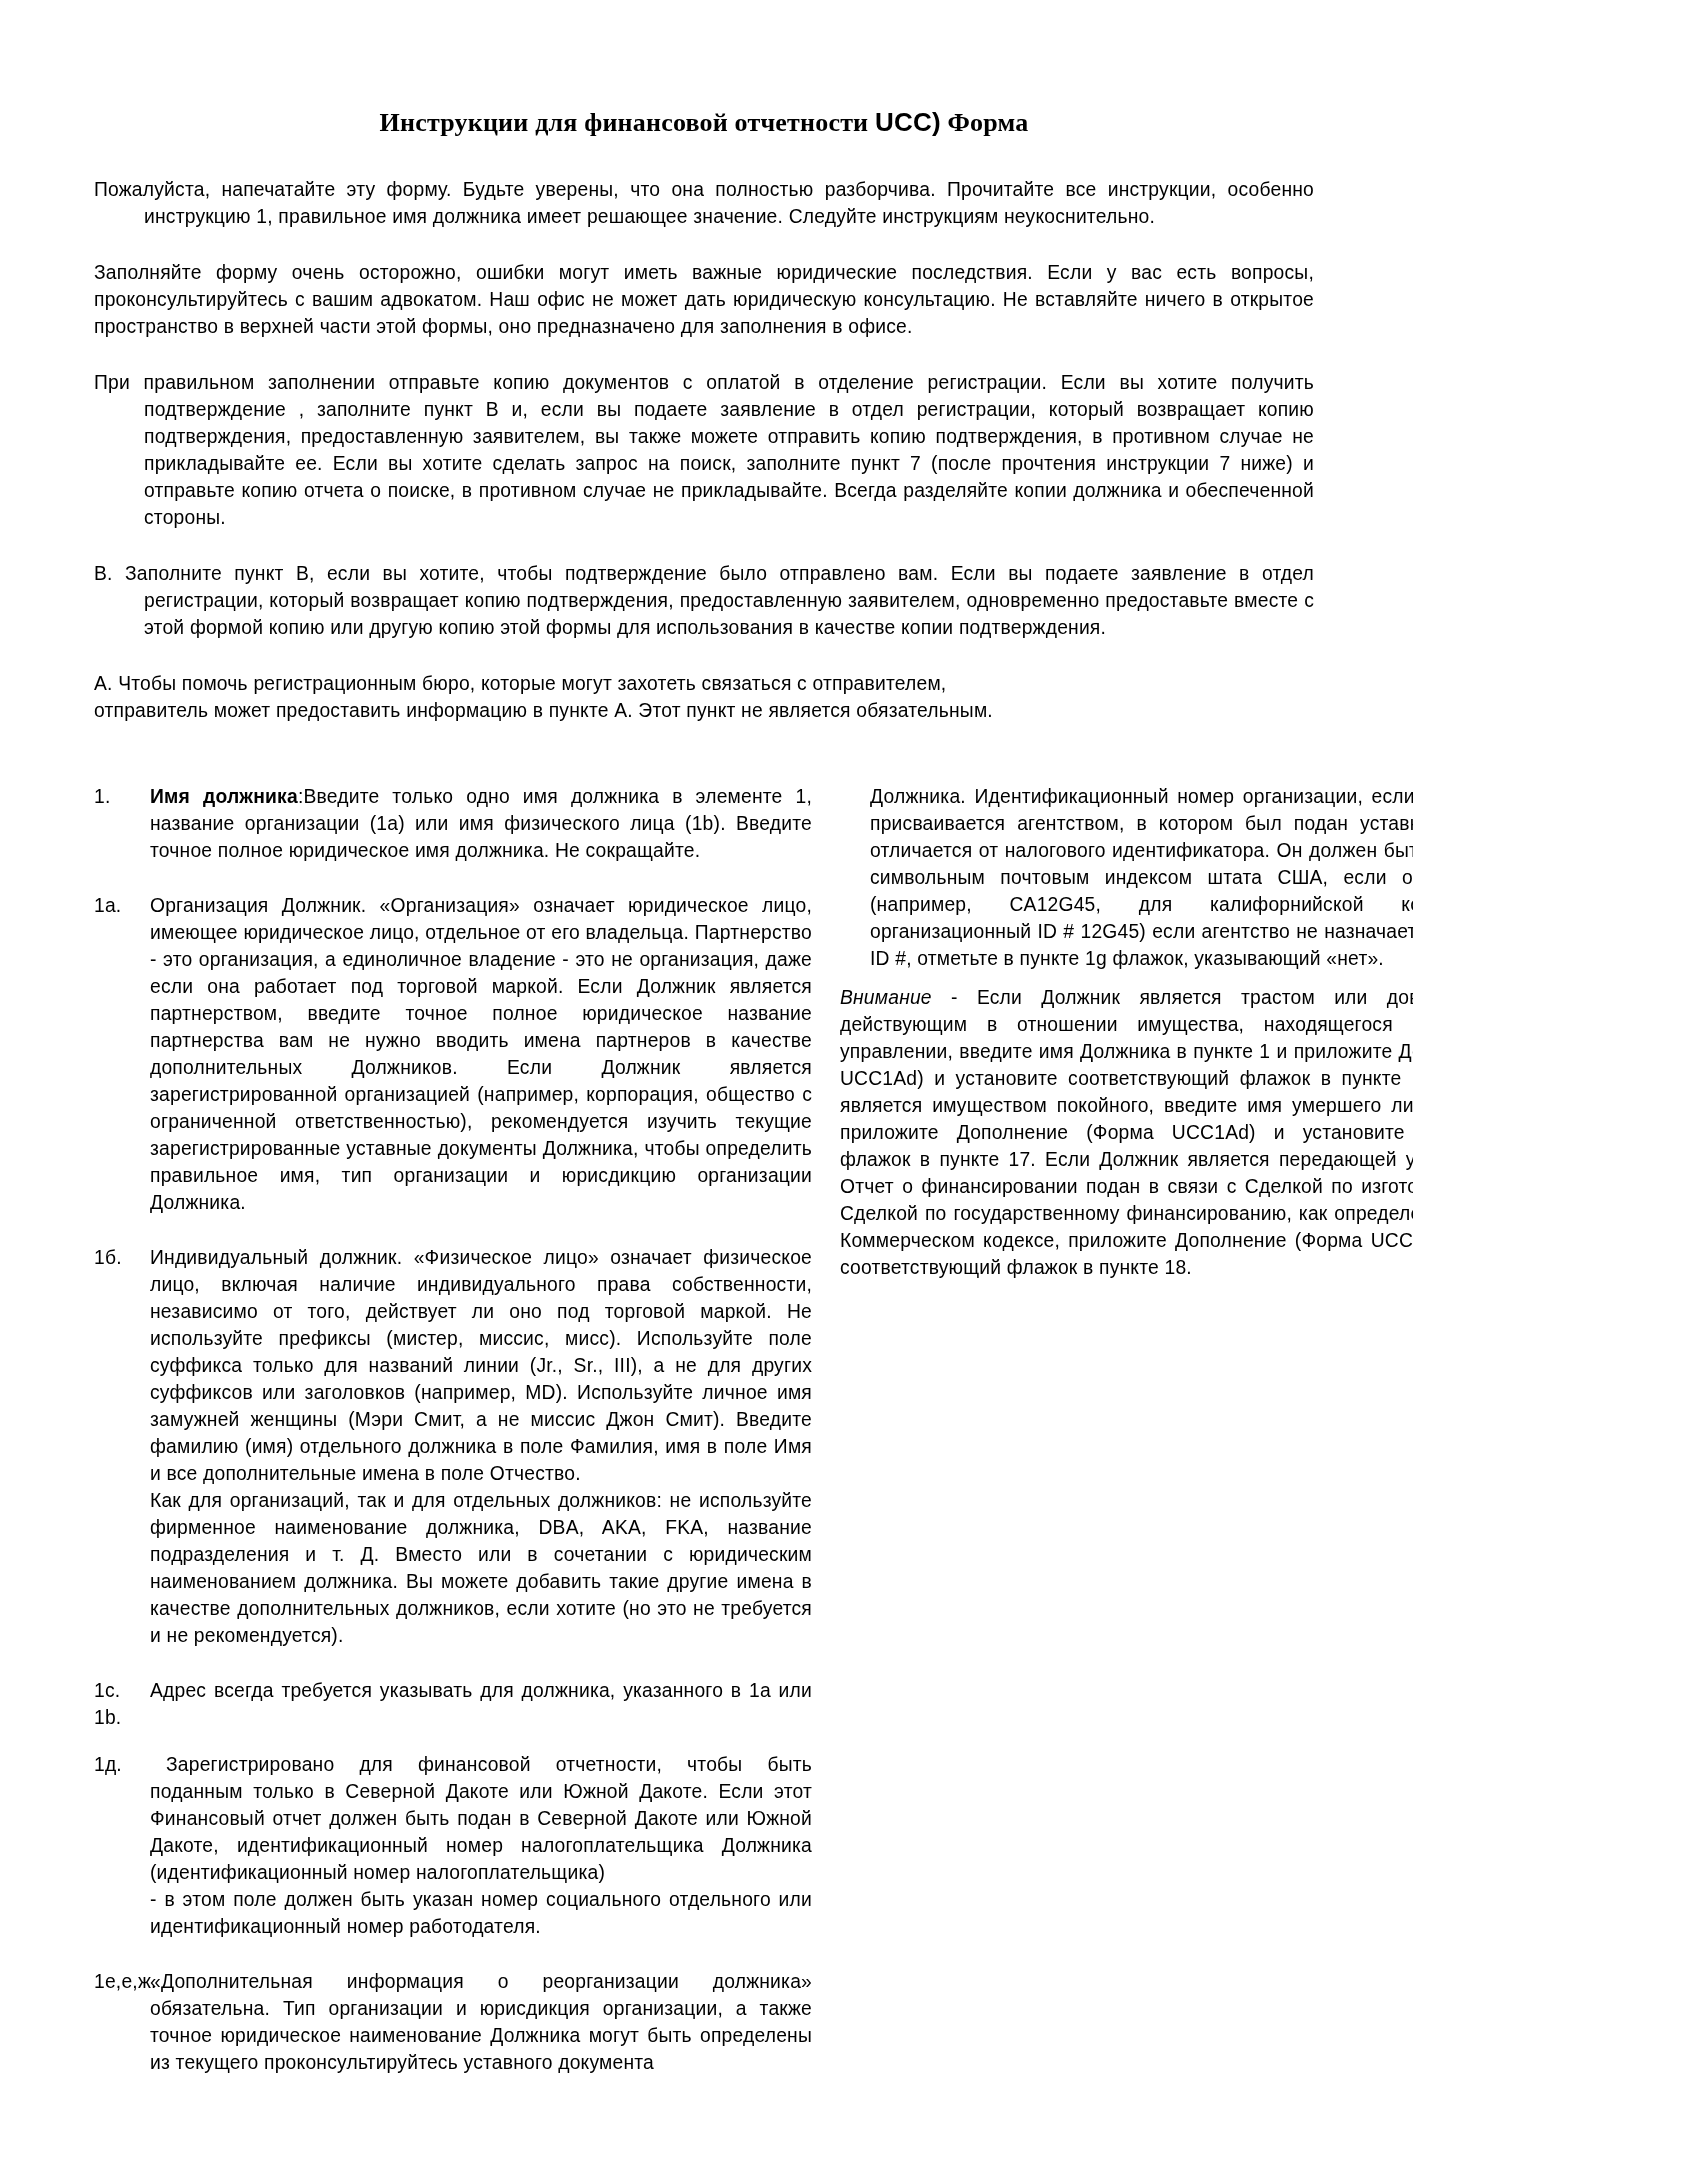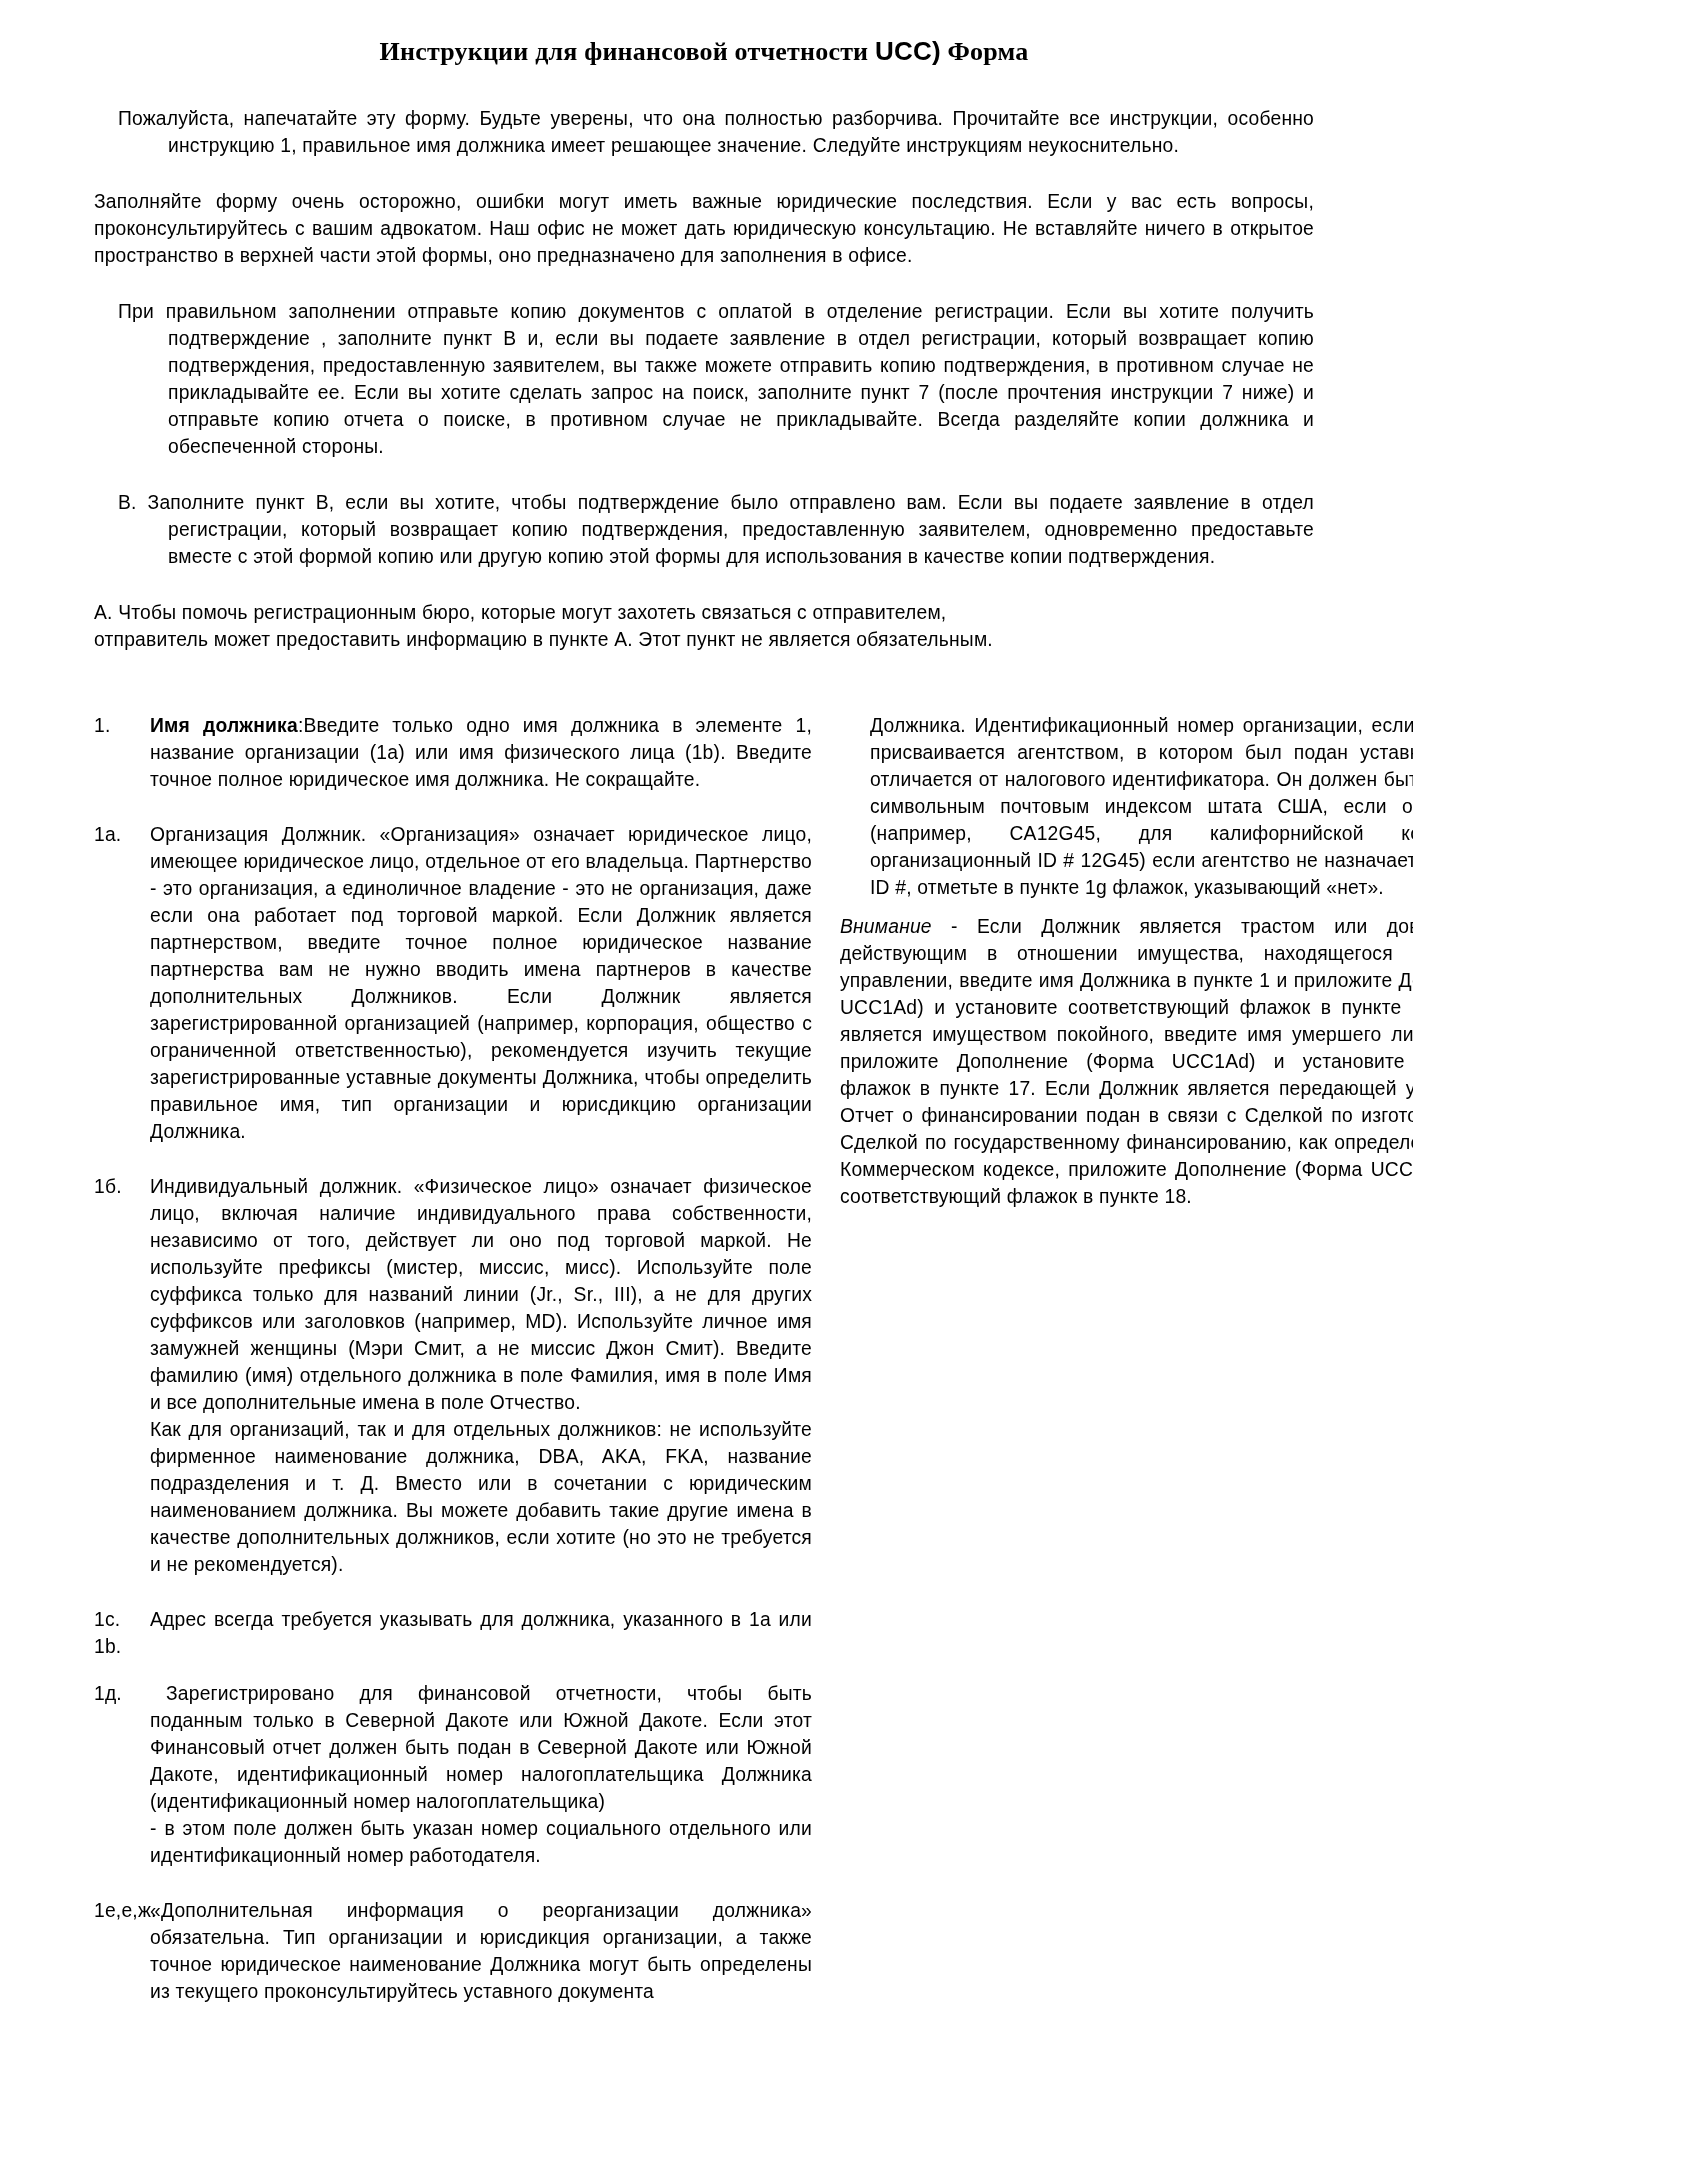--- a/index.html
+++ b/index.html
@@ -11,21 +11,21 @@
     width: 1683px;
     height: 2178px;
     overflow: hidden;
     color: #000000;
     font-family: "Liberation Sans", sans-serif;
     font-size: 19.3px;
     line-height: 27px;
     letter-spacing: 0.2px;
   }
   .page {
-    padding: 34px 99px 0 94px;
+    padding: 105px 99px 0 94px;
     box-sizing: border-box;
     width: 1413px;
     height: 2178px;
     overflow: hidden;
   }
   .title {
     text-align: center;
     font-weight: bold;
     font-size: 26px;
     line-height: 34px;
@@ -34,21 +34,20 @@
   .title .sans  { font-family: "Liberation Sans", sans-serif; }
   p { margin: 0; }
   .intro {
     margin-top: 29px;
     text-align: justify;
   }
   .intro.first { margin-top: 36px; }
   .hang {
     padding-left: 50px;
     text-indent: -50px;
-    margin-left: 24px;
   }
   .narrow {
     max-width: 931px;
     text-align: left;
   }
   .columns {
     display: flex;
     margin-top: 59px;
   }
   .col-left  { width: 718px; margin-right: 28px; flex: none; }

